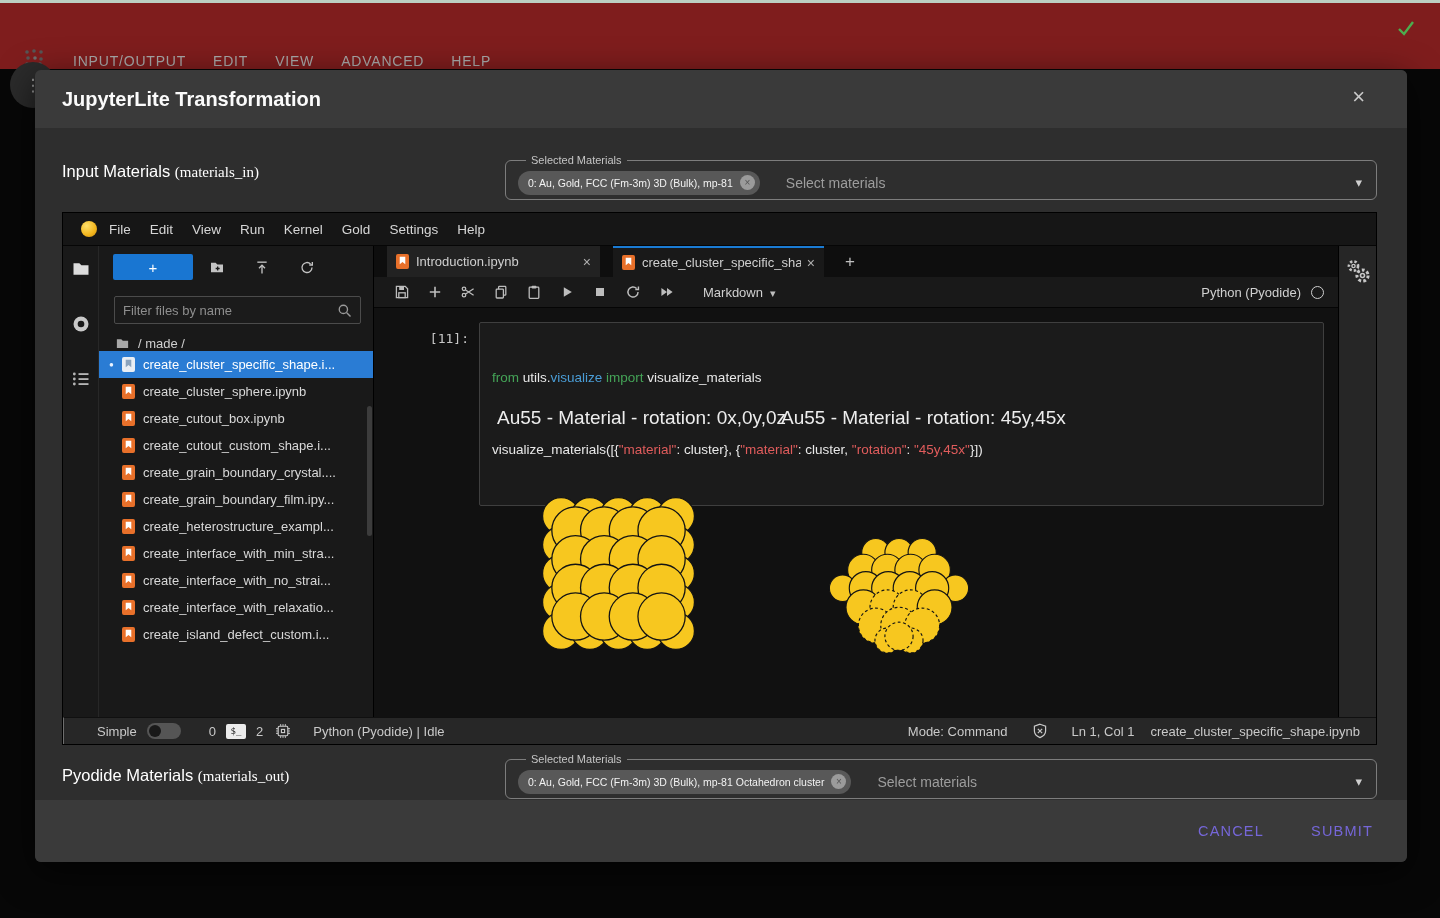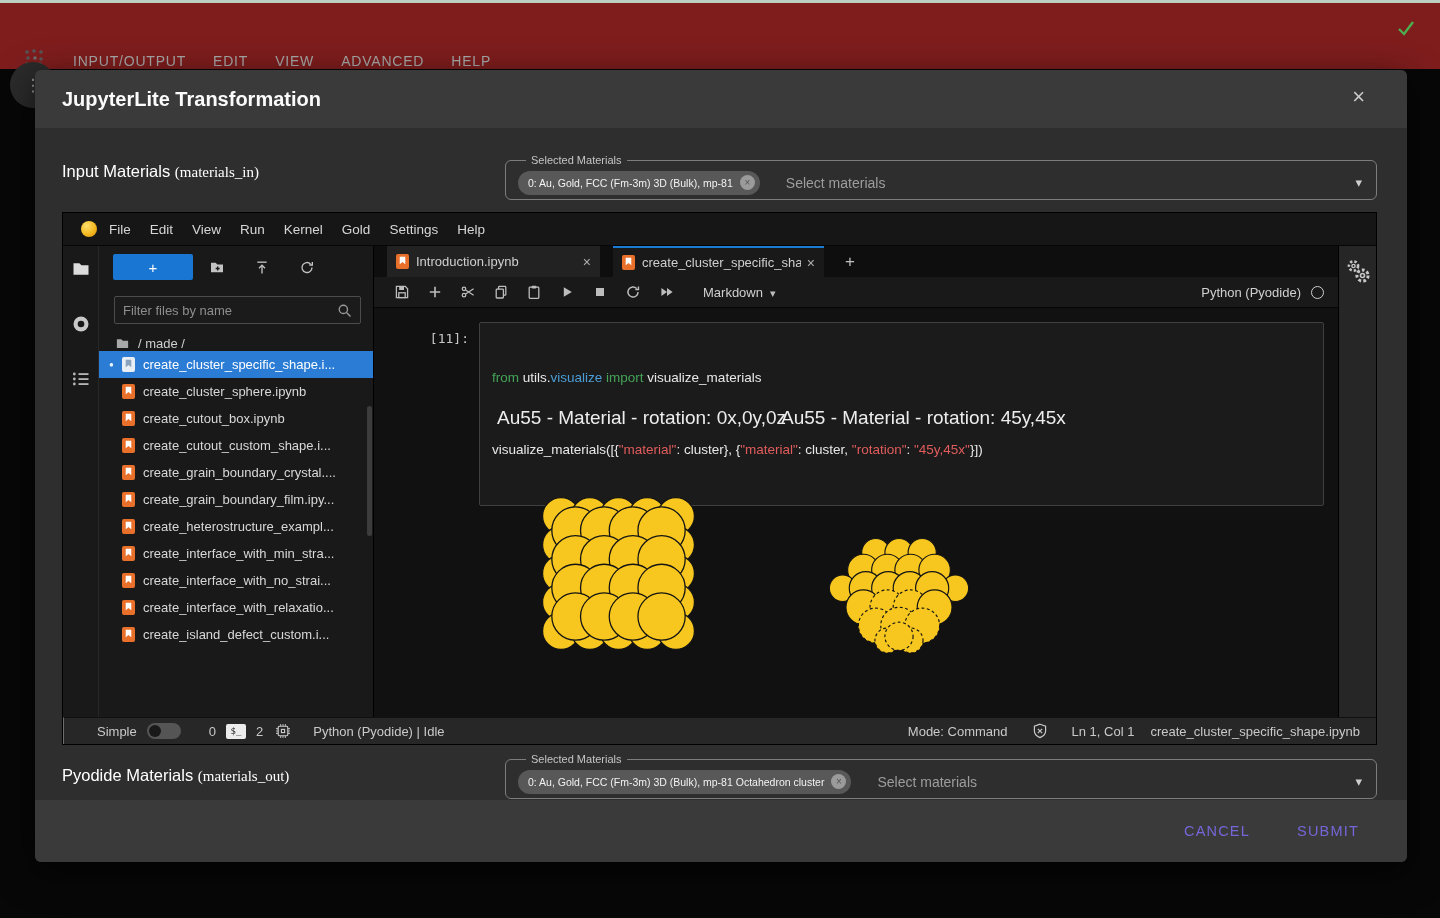--- a/index.html
+++ b/index.html
@@ -95,21 +95,21 @@
   .st-n0{margin-left:28px}
   .st-term{margin-left:10px;width:20px;height:15px;background:#ececec;border-radius:2px;color:#222;font-family:"DejaVu Sans Mono",monospace;font-size:9px;display:flex;align-items:center;justify-content:center}
   .st-n2{margin-left:10px}
   .st-cpu{margin-left:12px;display:flex}
   .st-kernel{margin-left:22px}
   .st-right{margin-left:auto;display:flex;align-items:center}
   .st-shield{margin-left:24px;display:flex}
   .st-cursor{margin-left:24px}
   .st-file{margin-left:16px}
 
-  .dlg-footer{position:absolute;left:0;bottom:0;width:100%;height:62px;background:#3a3a3a;border-radius:0 0 6px 6px;display:flex;align-items:center;justify-content:flex-end;padding-right:48px;gap:47px}
+  .dlg-footer{position:absolute;left:0;bottom:0;width:100%;height:62px;background:#3a3a3a;border-radius:0 0 6px 6px;display:flex;align-items:center;justify-content:flex-end;padding-right:34px;gap:47px}
   .btn-text{font-size:14.5px;letter-spacing:1.2px;color:#7566d8;font-weight:500;cursor:pointer;background:none;border:none;font-family:"Liberation Sans",sans-serif}
 </style>
 </head>
 <body>
 
 <div class="top-strip"></div>
 
 <div class="navbar">
   <span class="nav-logo">
     <svg width="22" height="22" viewBox="0 0 22 22" fill="#565656">

